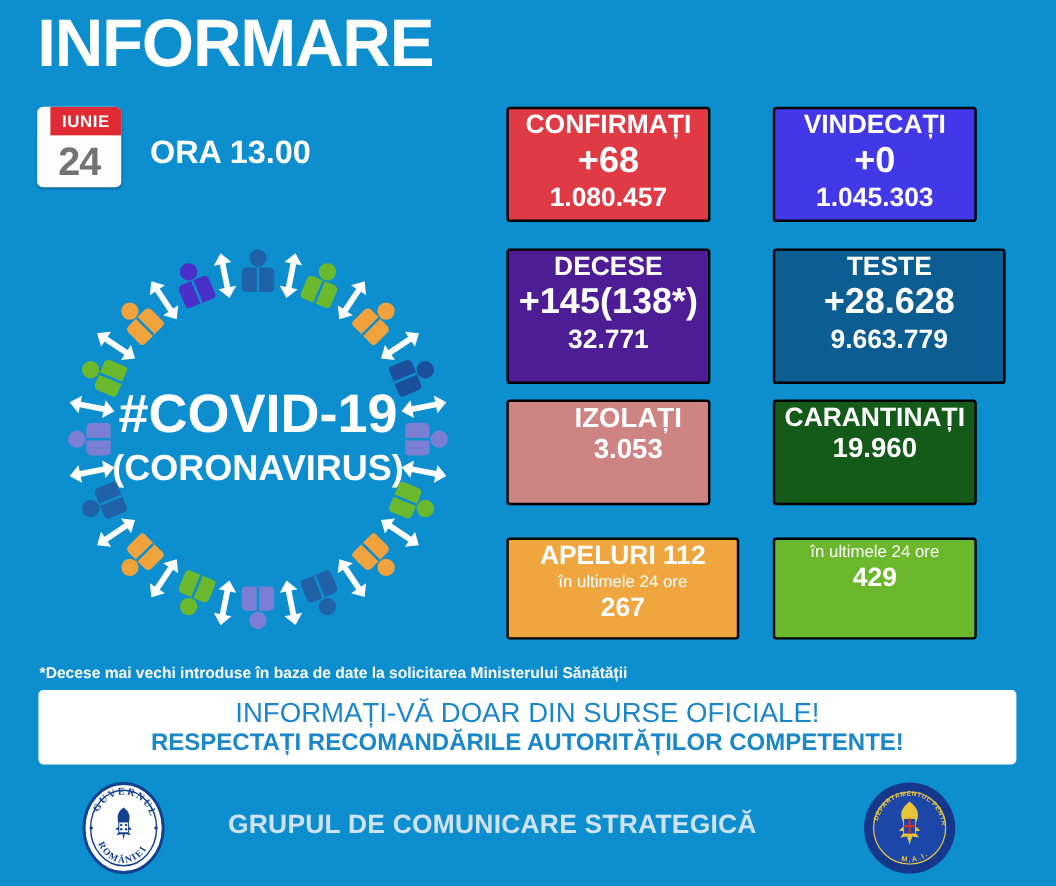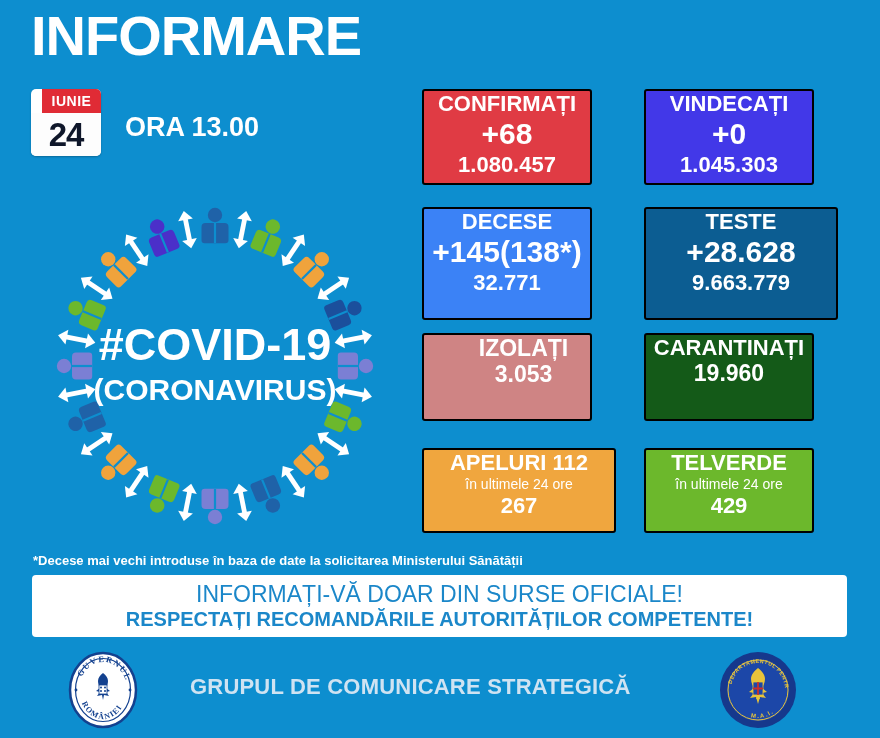--- a/index.html
+++ b/index.html
@@ -33,21 +33,21 @@
   }
   #calendar .cal-month {
     color:#ffffff; font-size:14px; font-weight:bold;
     letter-spacing:.5px; line-height:1;
   }
   #calendar .cal-body {
     height:43px; display:flex; align-items:center; justify-content:center;
     background:#fdfdfd;
   }
   #calendar .cal-day {
-    color:#0f172a; font-size:33px; font-weight:bold; line-height:1;
+    color:#737373; font-size:33px; font-weight:bold; line-height:1;
     letter-spacing:-1px;
   }
 
   #hour-label {
     position:absolute; left:125px; top:112px;
     font-size:27px; font-weight:bold; color:#ffffff;
   }
 
   
   #covid-circle {
@@ -262,21 +262,21 @@
   <div class="stat-delta">+68</div>
   <div class="stat-total">1.080.457</div>
 </div>
 
 <div class="stat-box" id="box-vindecati" style="background: rgb(66, 56, 232);">
   <div class="stat-label">VINDECAȚI</div>
   <div class="stat-delta">+0</div>
   <div class="stat-total">1.045.303</div>
 </div>
 
-<div class="stat-box" id="box-decese" style="background: #3b82f6;">
+<div class="stat-box" id="box-decese" style="background: #4c1d95;">
   <div class="stat-label">DECESE</div>
   <div class="stat-delta">+145(138*)</div>
   <div class="stat-total">32.771</div>
 </div>
 
 <div class="stat-box" id="box-teste" style="background: rgb(12, 93, 146);">
   <div class="stat-label">TESTE</div>
   <div class="stat-delta">+28.628</div>
   <div class="stat-total">9.663.779</div>
 </div>
@@ -291,21 +291,20 @@
   <div class="stat-total">19.960</div>
 </div>
 
 <div class="stat-box" id="box-apeluri" style="background: rgb(240, 166, 62);">
   <div class="stat-label">APELURI 112</div>
   <div class="stat-sub">în ultimele 24 ore</div>
   <div class="stat-total">267</div>
 </div>
 
 <div class="stat-box" id="box-telverde" style="background: rgb(108, 184, 44);">
-  <div class="stat-label">TELVERDE</div>
   <div class="stat-sub">în ultimele 24 ore</div>
   <div class="stat-total">429</div>
 </div>
 
 <div id="footnote">*Decese mai vechi introduse în baza de date la solicitarea Ministerului Sănătății</div>
 
 <div id="banner" style="color: rgb(27, 135, 201);">
   <div class="banner-line1">INFORMAȚI-VĂ DOAR DIN SURSE OFICIALE!</div>
   <div class="banner-line2">RESPECTAȚI RECOMANDĂRILE AUTORITĂȚILOR COMPETENTE!</div>
 </div>

